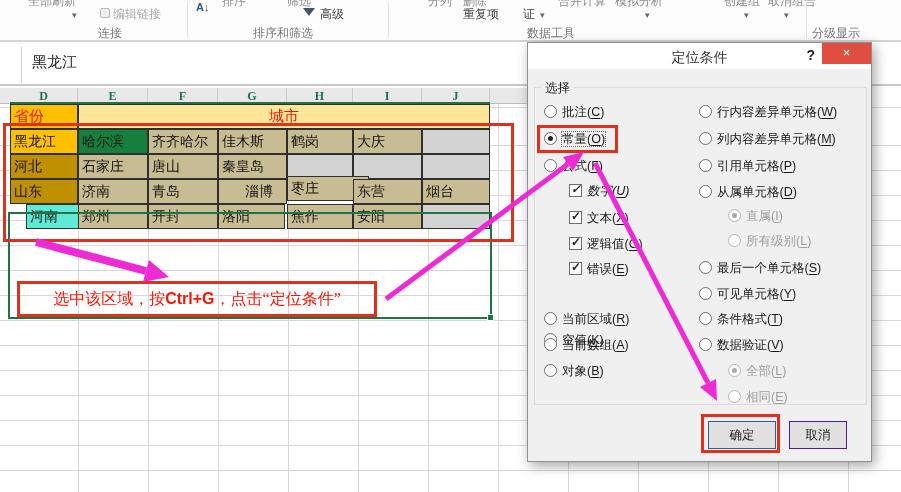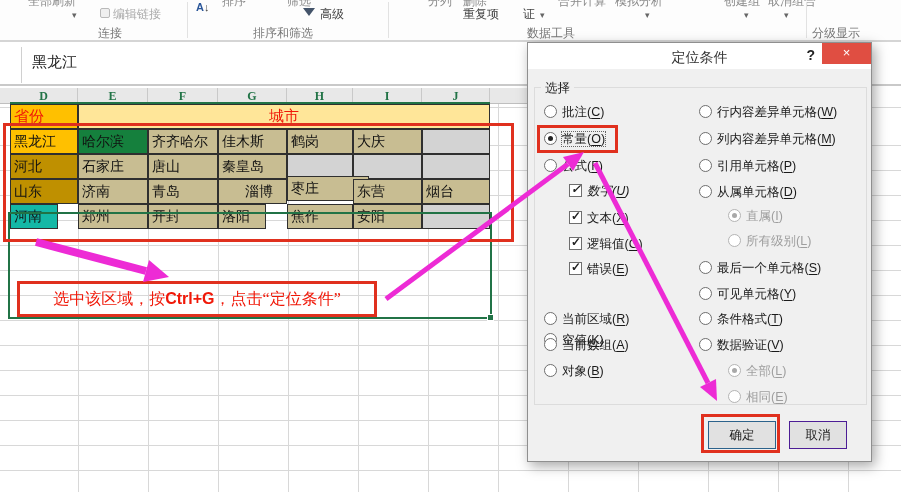--- a/index.html
+++ b/index.html
@@ -155,24 +155,24 @@
         <div class="cell " style="left: 287px; top: 154px; width: 66px; background: rgb(211, 211, 211);"></div>
         <div class="cell " style="left: 353px; top: 154px; width: 69px; background: rgb(211, 211, 211);"></div>
         <div class="cell " style="left: 422px; top: 154px; width: 68px; background: rgb(211, 211, 211);"></div>
         <div class="cell " style="left: 10px; top: 179px; width: 68px; background: rgb(191, 144, 0);">山东</div>
         <div class="cell " style="left: 78px; top: 179px; width: 70px; background: rgb(200, 189, 146);">济南</div>
         <div class="cell " style="left: 148px; top: 179px; width: 70px; background: rgb(200, 189, 146);">青岛</div>
         <div class="cell " style="left: 218px; top: 179px; width: 69px; background: rgb(200, 189, 146); padding-left: 26px;">淄博</div>
         <div class="cell " style="left: 287px; top: 176px; width: 82px; background: rgb(200, 189, 146);">枣庄</div>
         <div class="cell " style="left: 353px; top: 179px; width: 69px; background: rgb(200, 189, 146);">东营</div>
         <div class="cell " style="left: 422px; top: 179px; width: 68px; background: rgb(200, 189, 146);">烟台</div>
-        <div class="cell " style="left: 10px; top: 204px; width: 48px; background: #14b8a6;">河南</div>
+        <div class="cell " style="left: 26px; top: 204px; width: 72px; background: #5eead4;">河南</div>
         <div class="cell " style="left: 78px; top: 204px; width: 70px; background: rgb(200, 189, 146);">郑州</div>
         <div class="cell " style="left: 148px; top: 204px; width: 70px; background: rgb(200, 189, 146);">开封</div>
-        <div class="cell " style="left: 218px; top: 204px; width: 48px; background: rgb(200, 189, 146); font-family: Liberation Serif, serif;">洛阳</div>
+        <div class="cell " style="left: 218px; top: 204px; width: 67px; background: rgb(200, 189, 146); font-family: Liberation Serif, serif;">洛阳</div>
         <div class="cell " style="left: 287px; top: 204px; width: 66px; background: rgb(200, 189, 146);">焦作</div>
         <div class="cell " style="left: 353px; top: 204px; width: 69px; background: rgb(200, 189, 146);">安阳</div>
         <div class="cell " style="left: 422px; top: 204px; width: 68px; background: rgb(211, 211, 211);"></div>
       </div>
     <div class="sel-border" style="top:126px"></div>
     <div class="sel-handle"></div>
   </div>
 
   <div class="dialog">
     <div class="dlg-title">

